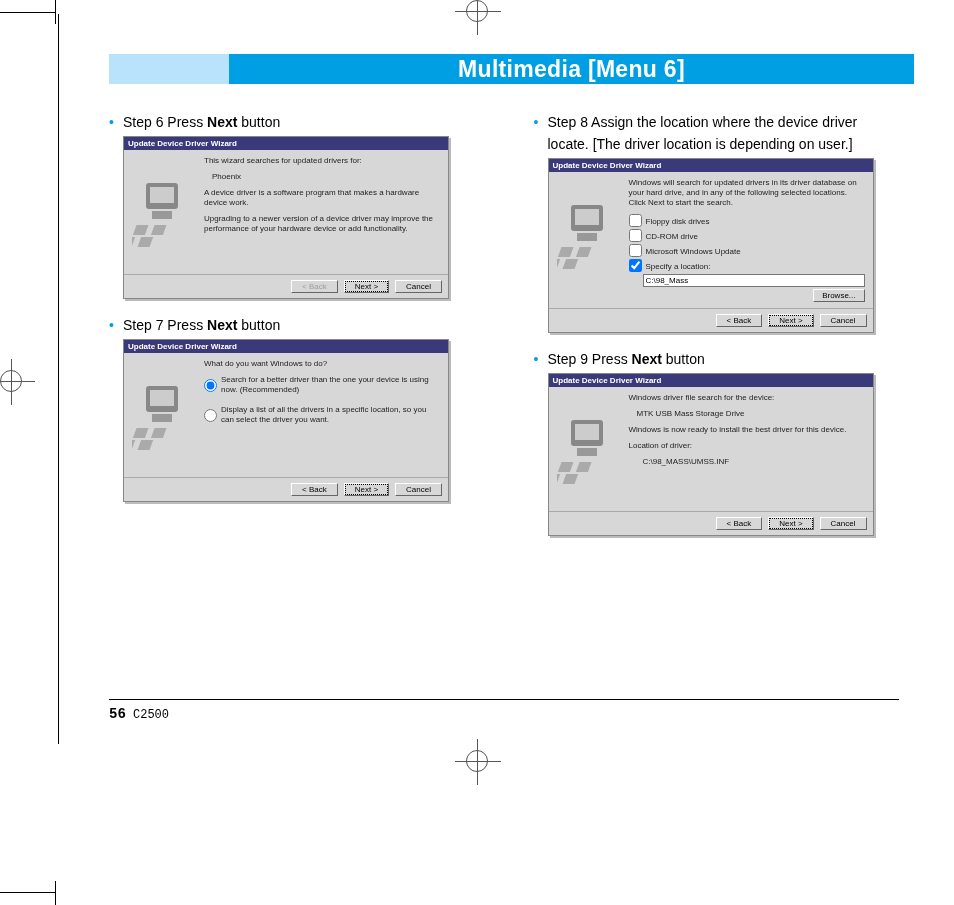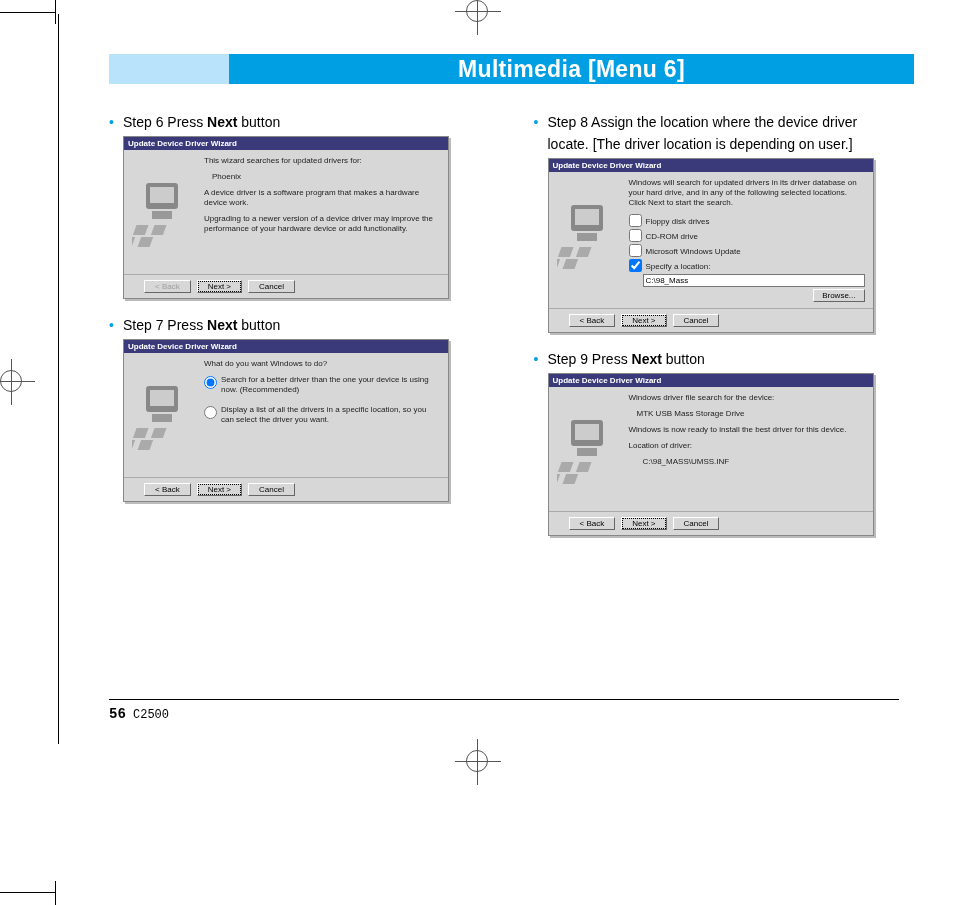--- a/index.html
+++ b/index.html
@@ -70,27 +70,27 @@
   }
   .dlg-body { display:flex; }
   .dlg-art {
     width: 76px; height: 124px; background:#d7d7d7;
     display:flex; align-items:center; justify-content:center;
     font-size: 32px; color:#888;
   }
   .dlg-art svg { width: 60px; height: 70px; }
   .dlg-text { flex:1; padding: 6px 8px 6px 4px; background:#d7d7d7; line-height:1.25;}
   .dlg-text p { margin: 0 0 6px 0; }
-  .dlg-opt { display:flex; gap:4px; align-items:flex-start; margin:3px 0;}
+  .dlg-opt { display:flex; gap:4px; align-items:center; margin:3px 0;}
   .dlg-opt input { margin-top:1px; }
   .dlg-field { display:flex; gap:4px; align-items:center; }
   .dlg-field input[type=text]{ flex:1; font-size:8px; padding:1px 2px; border:1px solid #777; background:#fff;}
   .dlg-buttons {
     border-top: 1px solid #aaa;
-    padding: 5px 20px; display:flex; gap:6px;
+    padding: 5px 6px; display:flex; justify-content:flex-end; gap:6px;
     background:#d7d7d7;
   }
   .dlg-buttons button {
     font-size: 8px; padding: 1px 10px; background:#d7d7d7;
     border: 1px solid #666; border-top-color:#fff; border-left-color:#fff;
   }
   .dlg-buttons button.primary { outline: 1px dotted #000; outline-offset:-2px; }
   .chk { display:flex; gap:4px; align-items:flex-end; margin:2px 0;}
   .chk input { margin:0; }
   

